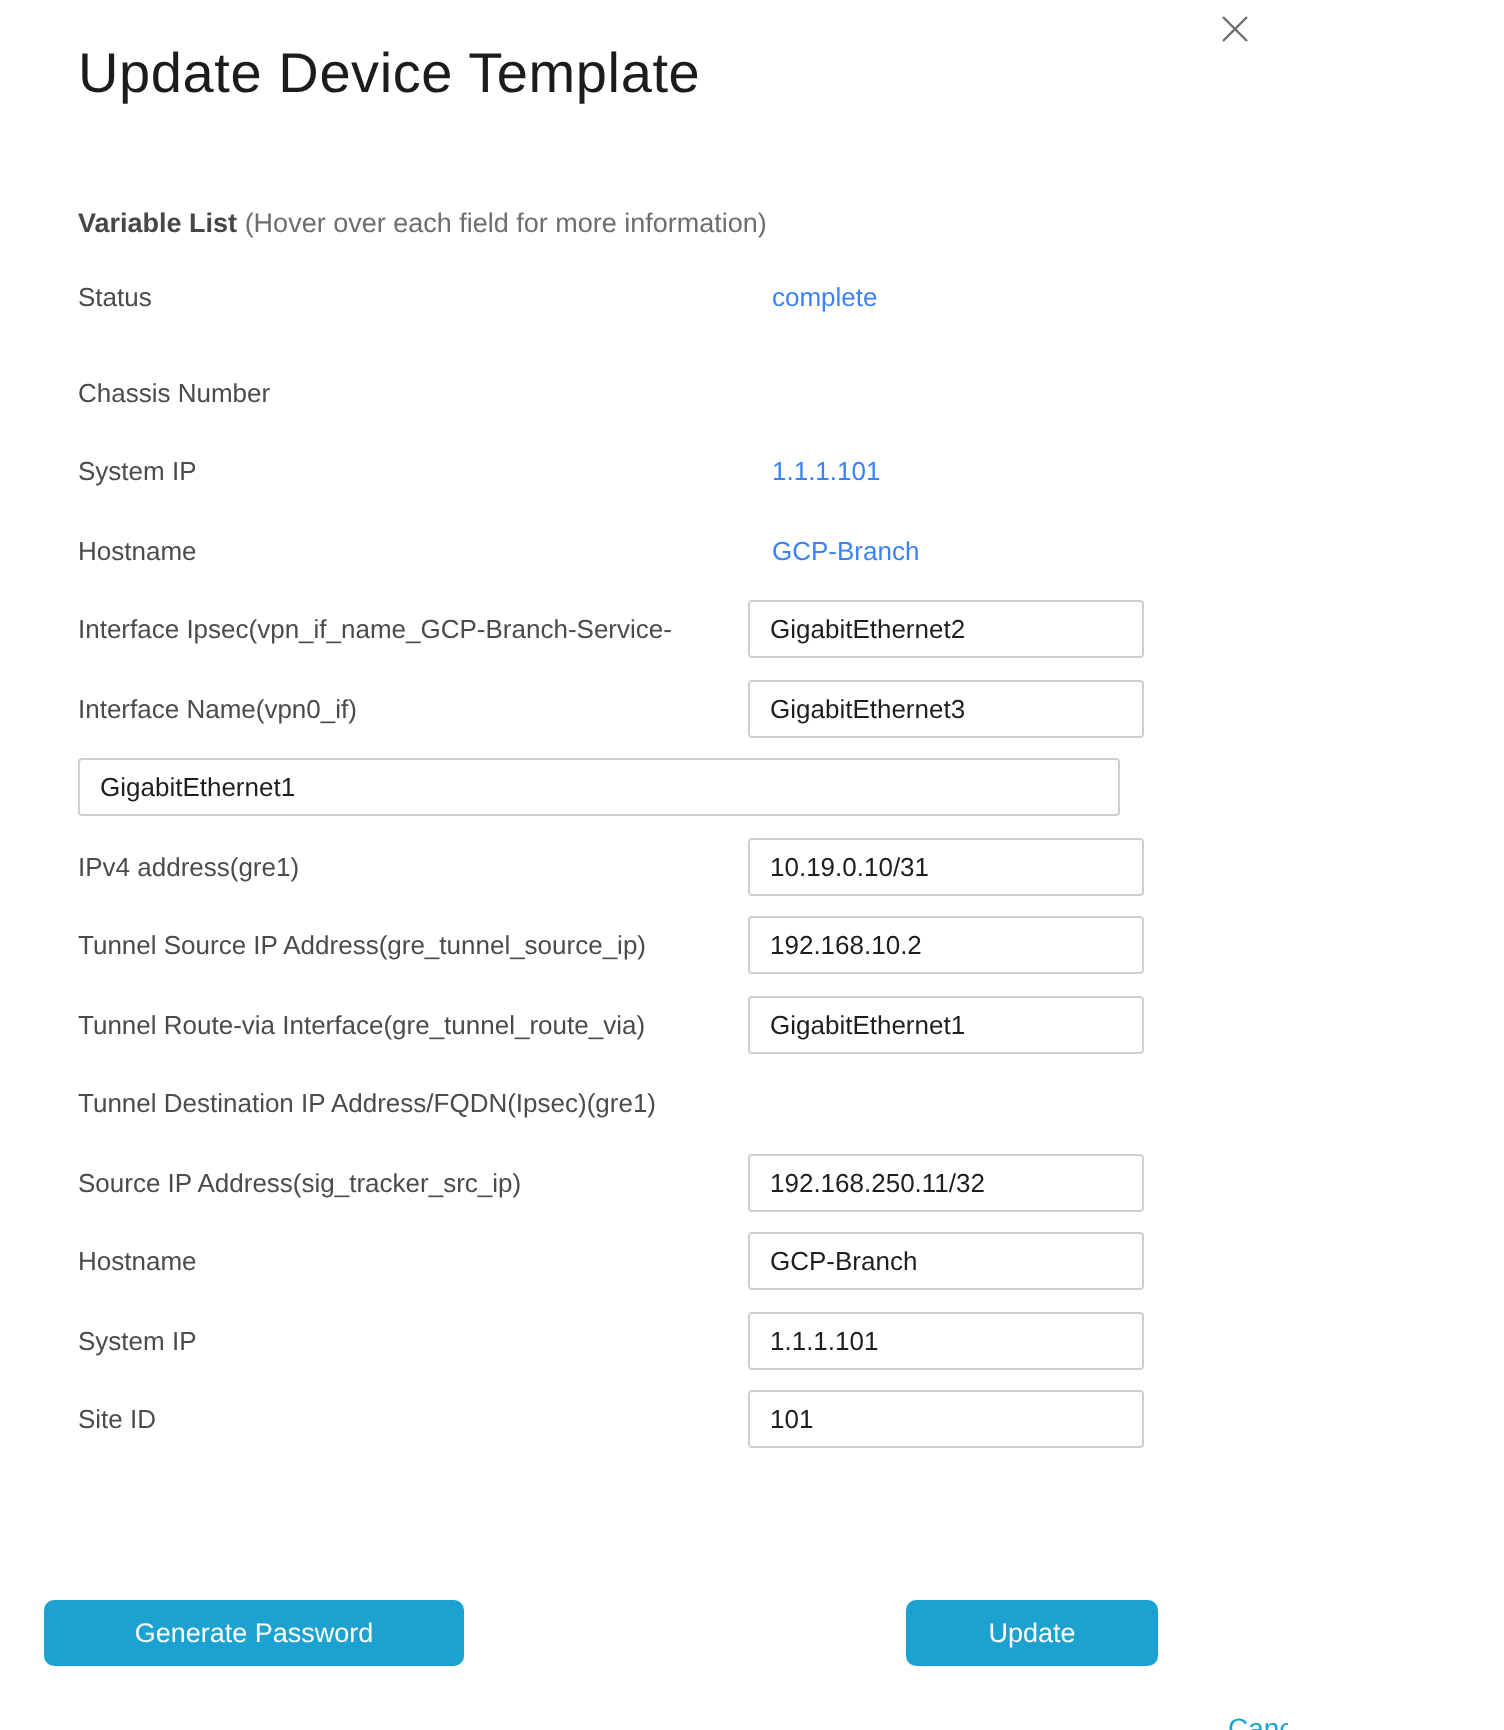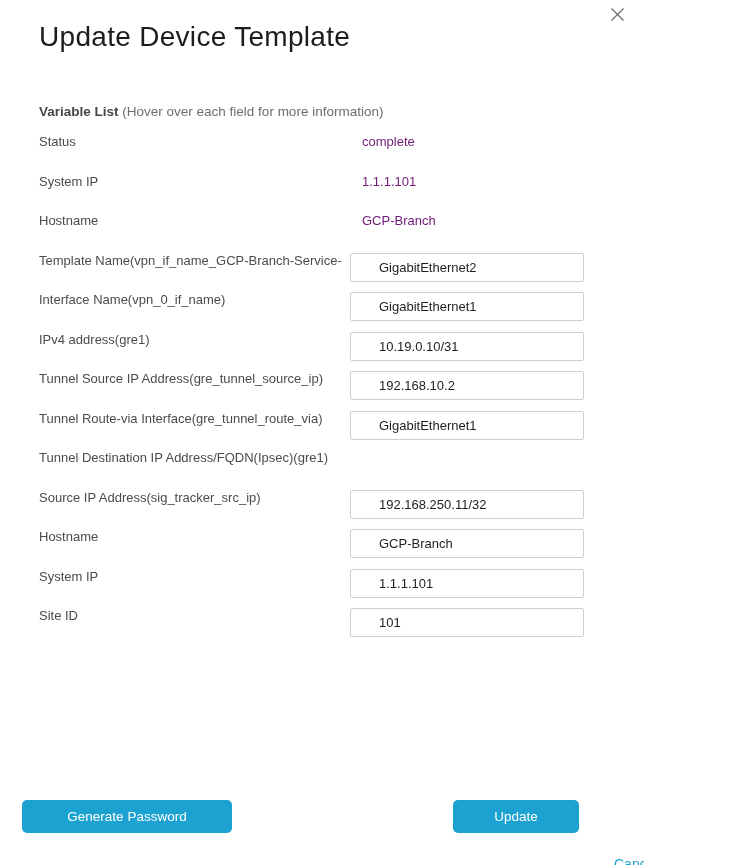--- a/index.html
+++ b/index.html
@@ -47,45 +47,47 @@
   .section-header .heading {
     font-weight: bold;
     color: #474747;
     margin-right: 0;
   }
   .rows {
     margin-top: 14px;
   }
   .row {
     display: flex;
+    align-items: center;
     height: 29px;
     margin-bottom: 10.5px;
+    gap: 24px;
   }
   .row.gap-before { margin-top: 18.5px; }
   .row .label {
     width: 311px;
     flex: 0 0 311px;
     font-size: 13px;
     color: #4b4b4b;
     white-space: nowrap;
     overflow: hidden;
   }
   .row .static-value {
     flex: 1;
     font-size: 13px;
-    color: #701a75;
+    color: #3b82f6;
     padding-left: 12px;
     white-space: nowrap;
   }
   .row input.field-input {
     flex: 1;
     height: 29px;
     border: 1px solid #cfcfcf;
     border-radius: 2px;
-    padding: 0 28px;
+    padding: 0 10px;
     font-family: "Liberation Sans", "DejaVu Sans", sans-serif;
     font-size: 13px;
     color: #1e1e1e;
     background: #fff;
     outline: none;
   }
   .btn {
     position: absolute;
     height: 33px;
     border: none;
@@ -135,39 +137,46 @@
       <span class="hint">(Hover over each field for more information)</span>
     </div>
 
     <div class="rows">
 
       <div class="row">
         <div class="label">Status</div>
         <div class="static-value">complete</div>
       </div>
 
+      <div class="row gap-before">
+        <div class="label">Chassis Number</div>
+        <div class="static-value"></div>
+      </div>
 
       <div class="row">
         <div class="label">System IP</div>
         <div class="static-value">1.1.1.101</div>
       </div>
 
       <div class="row">
         <div class="label">Hostname</div>
         <div class="static-value">GCP-Branch</div>
       </div>
 
       <div class="row">
-        <div class="label">Template Name(vpn_if_name_GCP-Branch-Service-</div>
+        <div class="label">Interface Ipsec(vpn_if_name_GCP-Branch-Service-</div>
         <input class="field-input" type="text" value="GigabitEthernet2" style="">
       </div>
 
-
-      <div class="row">
-        <div class="label">Interface Name(vpn_0_if_name)</div>
+      <div class="row">
+        <div class="label">Interface Name(vpn0_if)</div>
+        <input class="field-input" type="text" value="GigabitEthernet3" style="">
+      </div>
+
+      <div class="row">
         <input class="field-input" type="text" value="GigabitEthernet1" style="">
       </div>
 
       <div class="row">
         <div class="label">IPv4 address(gre1)</div>
         <input class="field-input" type="text" value="10.19.0.10/31" style="">
       </div>
 
       <div class="row">
         <div class="label">Tunnel Source IP Address(gre_tunnel_source_ip)</div>

